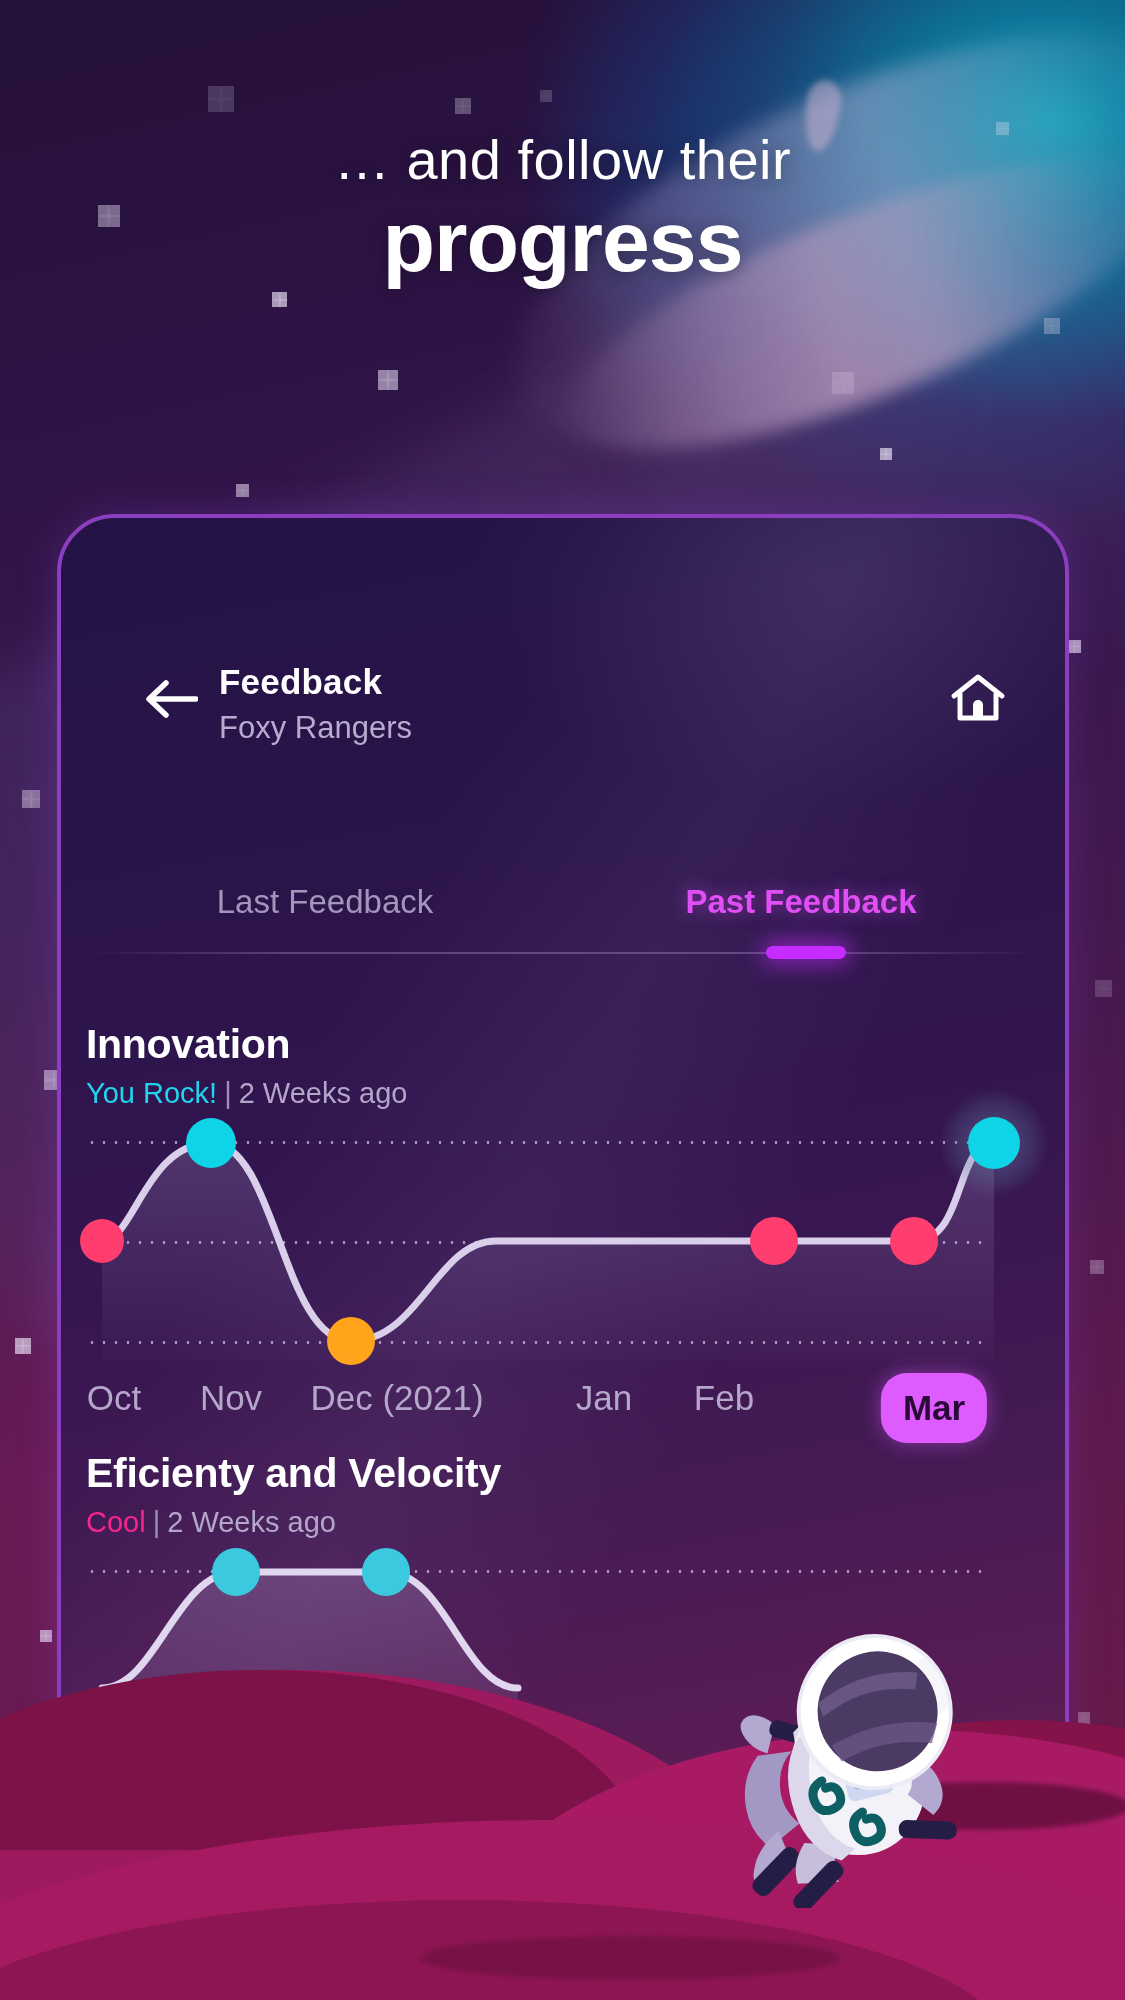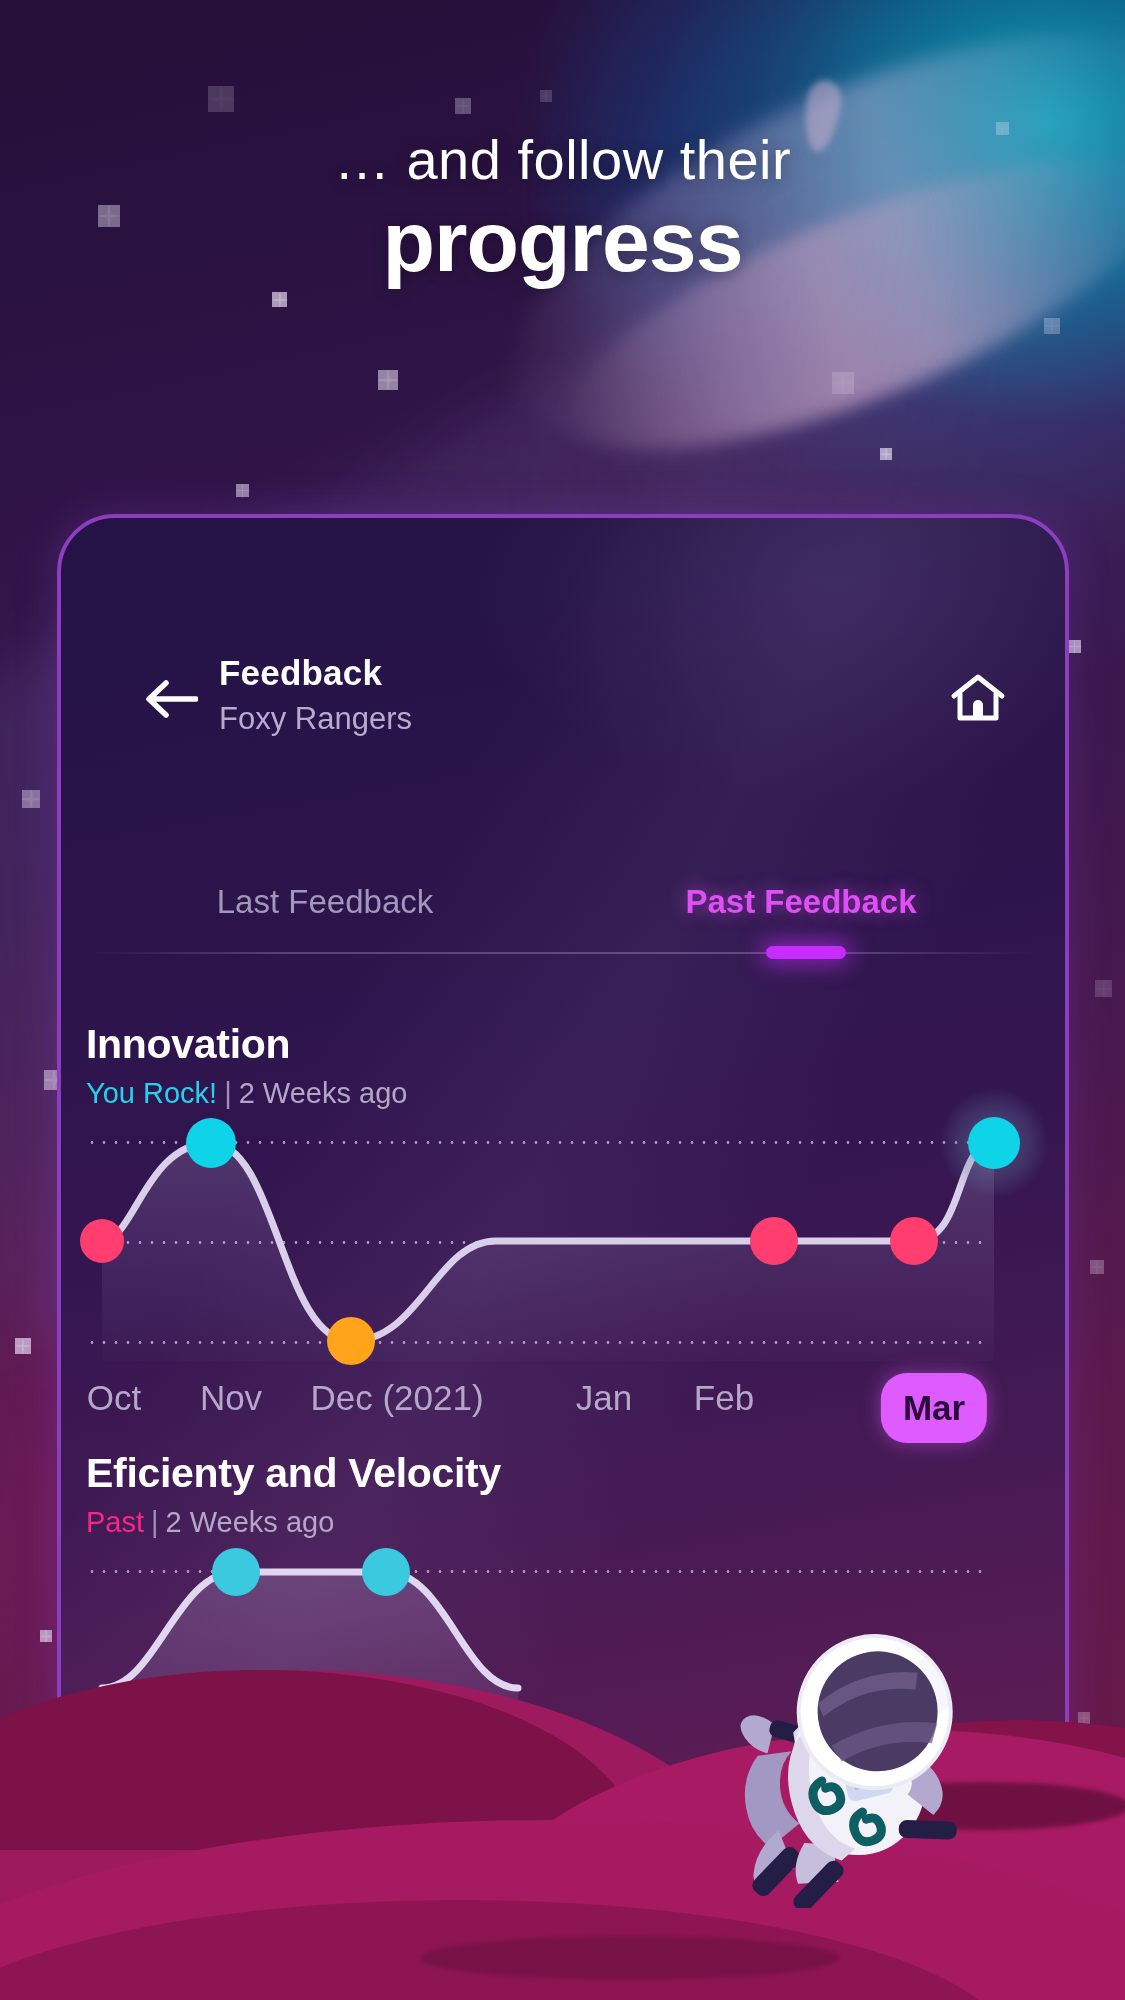--- a/index.html
+++ b/index.html
@@ -107,21 +107,21 @@
       linear-gradient(118deg, rgba(255,255,255,0.00) 30%, rgba(190,175,225,0.07) 46%, rgba(255,255,255,0) 62%),
       radial-gradient(ellipse 500px 320px at 760px 60px, rgba(150,130,200,0.14) 0%, rgba(0,0,0,0) 70%);
     pointer-events:none;
   }
 
   
   #app-header {
     position:absolute; left:0; right:0; top:134px; height:110px;
   }
   #back-arrow { position:absolute; left:83px; top:24px; width:54px; height:46px; cursor:pointer; }
-  #header-text { position:absolute; left:158px; top:0; }
+  #header-text { position:absolute; left:158px; top:9px; }
   #header-title { font-size:35px; font-weight:700; color:#ffffff; line-height:1.18; letter-spacing:.2px; }
   #header-sub   { font-size:31px; font-weight:400; color:#b9abd0; line-height:1.3; margin-top:6px; }
   #home-icon { position:absolute; right:59px; top:20px; width:56px; height:52px; cursor:pointer; }
 
   
   #tabs { position:absolute; left:26px; right:26px; top:358px; height:90px; }
   .tab {
     position:absolute; top:0; width:50%; text-align:center;
     font-size:33px; line-height:52px; cursor:pointer;
   }
@@ -301,21 +301,21 @@
       <span class="xlabel" style="left:311px;">Dec (2021)</span>
       <span class="xlabel" style="left:518px;">Jan</span>
       <span class="xlabel" style="left:638px;">Feb</span>
       <span class="xlabel highlight" style="left:848px;">Mar</span>
     </div>
   </div>
 
   <div class="card" id="card2">
     <div class="card-title">Eficienty and Velocity</div>
     <div class="card-meta">
-      <span class="rating" id="c2-rating" style="color: rgb(246, 38, 140);">Past</span><span class="sep">|</span><span>2 Weeks ago</span>
+      <span class="rating" id="c2-rating" style="color: rgb(246, 38, 140);">Cool</span><span class="sep">|</span><span>2 Weeks ago</span>
     </div>
 
     <div class="chart" id="chart2">
       <div class="gridline" style="top:0px;"></div>
       <svg width="900" height="220" viewBox="0 0 900 220">
         <defs>
           <linearGradient id="fill2" x1="0" y1="0" x2="0" y2="1">
             <stop offset="0%" stop-color="#cdb8e8" stop-opacity="0.22"></stop>
             <stop offset="100%" stop-color="#cdb8e8" stop-opacity="0.03"></stop>
           </linearGradient>

